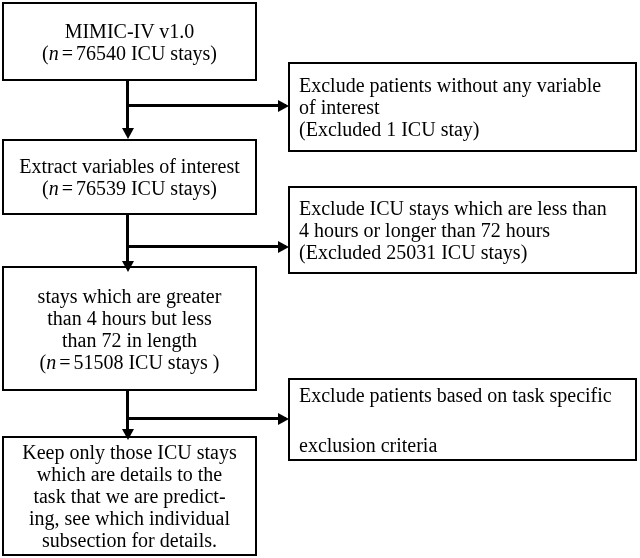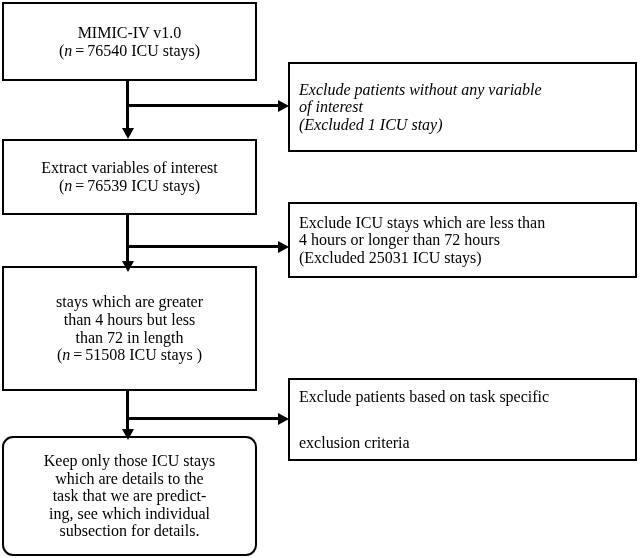--- a/index.html
+++ b/index.html
@@ -35,21 +35,21 @@
   }
   .node.leftal {
     align-items: flex-start;
     text-align: left;
     padding-left: 9px;
   }
   .line {
     position: absolute;
     display: block;
     line-height: 1.10;
-    font-size: 16px;
+    font-size: 20px;
     white-space: pre;
   }
   .node .line {
     position: static;
   }
   .mathvar {
     font-style: italic;
     font-family: "Liberation Serif", "DejaVu Serif", serif;
   }
   .eq {
@@ -120,35 +120,35 @@
     <span class="line"><span>(</span><span class="mathvar">n</span><span class="eq">=</span><span>76539 ICU stays)</span></span>
   </div>
 
   <div class="node center" style="left:2px; top:266px; width:255px; height:125px;">
     <span class="line">stays which are greater</span>
     <span class="line">than 4 hours but less</span>
     <span class="line">than 72 in length</span>
     <span class="line"><span>(</span><span class="mathvar">n</span><span class="eq">=</span><span>51508 ICU stays )</span></span>
   </div>
 
-  <div class="node center" style="left:2px; top:436px; width:255px; height:120px;border-radius:11px;">
+  <div class="node center" style="left:2px; top:436px; width:255px; height:120px;">
     <span class="line">Keep only those ICU stays</span>
     <span class="line">which are details to the</span>
     <span class="line">task that we are predict-</span>
     <span class="line">ing, see which individual</span>
     <span class="line">subsection for details.</span>
   </div>
 
-  <div class="node leftal" style="left:288px; top:62px; width:349px; height:90px;font-style:italic;">
+  <div class="node leftal" style="left:288px; top:62px; width:349px; height:90px;">
     <span class="line">Exclude patients without any variable</span>
     <span class="line">of interest</span>
     <span class="line">(Excluded 1 ICU stay)</span>
   </div>
 
-  <div class="node leftal" style="left:288px; top:202px; width:349px; height:76px;">
+  <div class="node leftal" style="left:288px; top:186px; width:349px; height:88px;">
     <span class="line">Exclude ICU stays which are less than</span>
     <span class="line">4 hours or longer than 72 hours</span>
     <span class="line">(Excluded 25031 ICU stays)</span>
   </div>
 
   <div class="node leftal" style="left:288px; top:378px; width:349px; height:83px;gap:28px;">
     <span class="line">Exclude patients based on task specific</span>
     <span class="line">exclusion criteria</span>
   </div>
 

